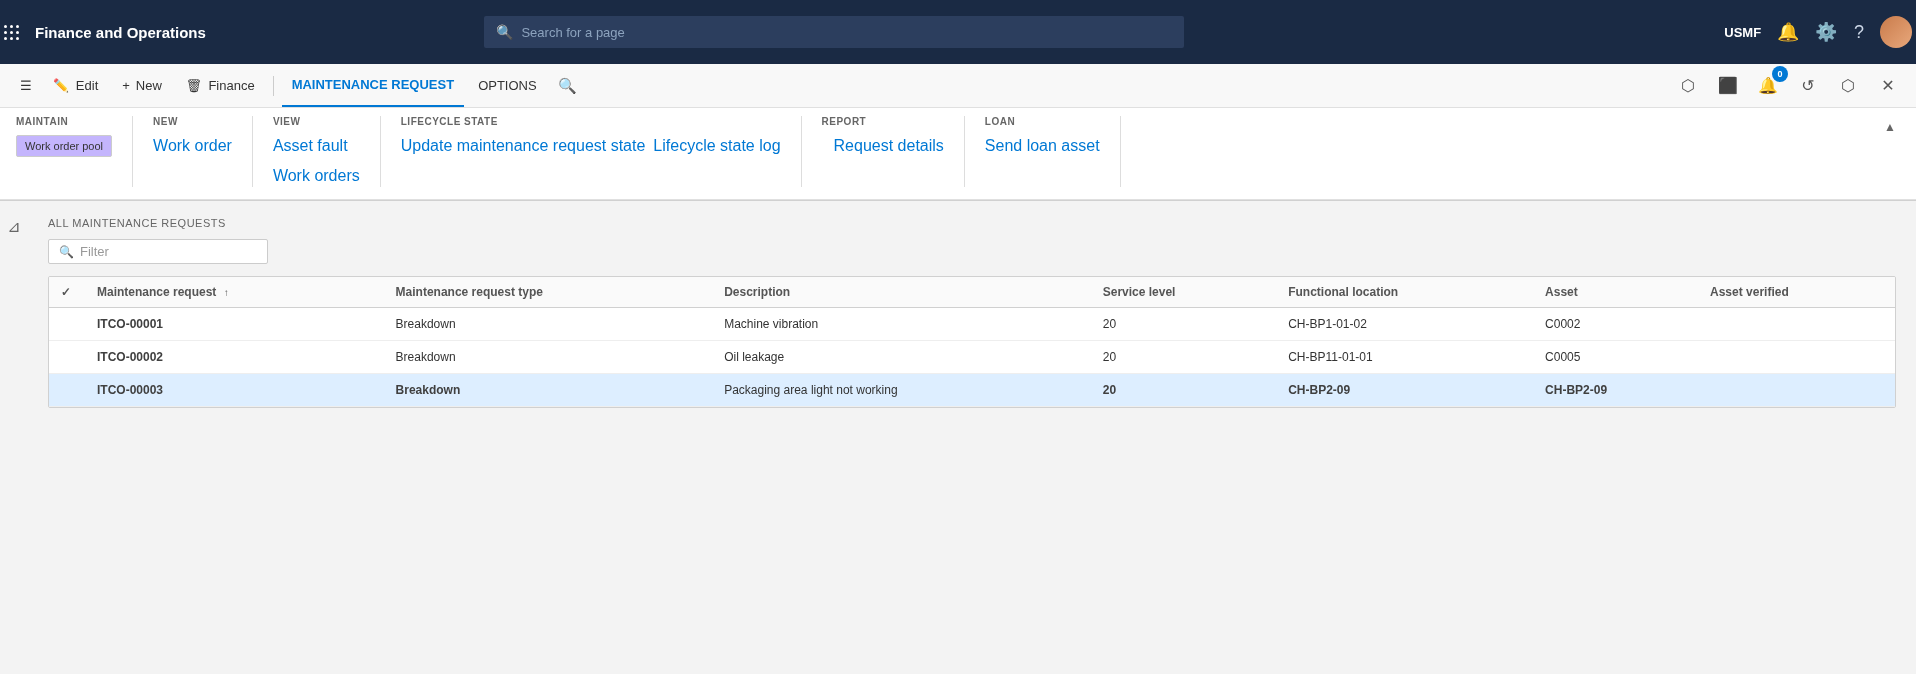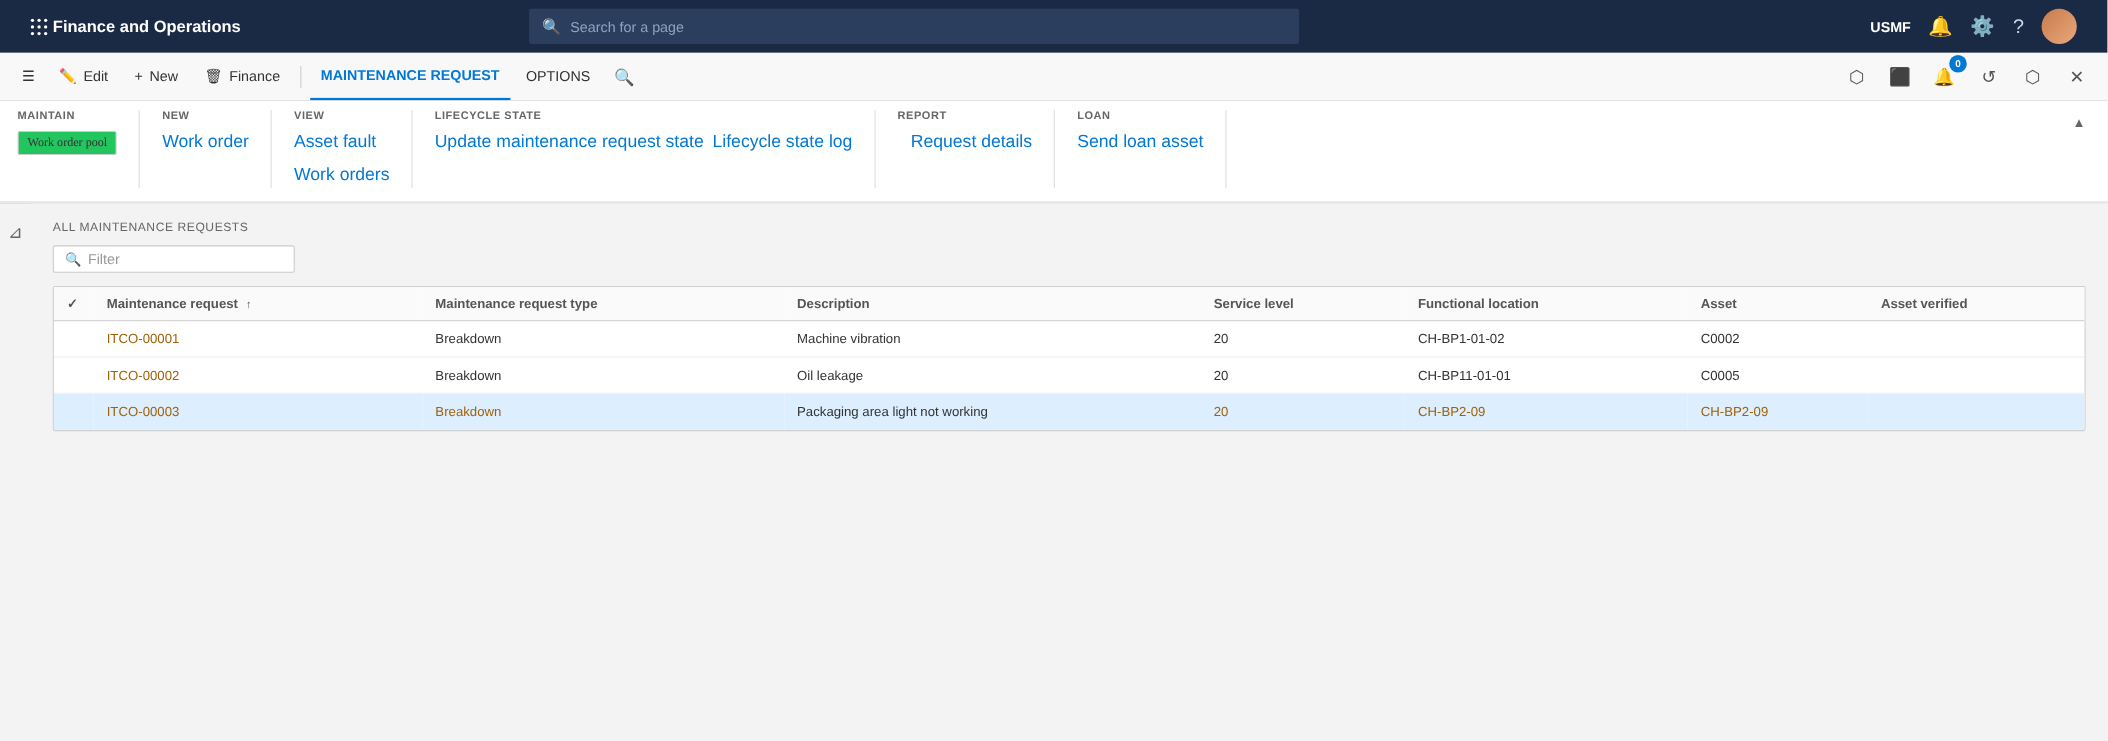--- a/index.html
+++ b/index.html
@@ -1,25 +1,25 @@
 <!DOCTYPE html>
 <html><head>
   <meta charset="utf-8">
   <style>
     * { box-sizing: border-box; margin: 0; padding: 0; }
     body { font-family: 'Segoe UI', sans-serif; font-size: 13px; background: #f3f3f3; }
 
     
     .top-nav {
       background: #1a2a44;
-      height: 48px;
-      display: flex;
-      align-items: center;
-      padding: 0 28px;
-      gap: 5px;
+      height: 64px;
+      display: flex;
+      align-items: center;
+      padding: 0 4px;
+      gap: 16px;
     }
     .top-nav-grid {
       display: grid;
       grid-template-columns: repeat(3,3px);
       grid-template-rows: repeat(3,3px);
       gap: 3px;
       cursor: pointer;
     }
     .top-nav-grid span { width:3px; height:3px; background:#fff; border-radius:50%; }
     .top-nav-title { color: #fff; font-size: 15px; font-weight: 600; white-space: nowrap; }
@@ -139,26 +139,25 @@
     }
     .ribbon-group-items { display: flex; gap: 8px; flex-wrap: wrap; }
     .ribbon-btn {
       display: flex;
       flex-direction: column;
       align-items: center;
       gap: 2px;
       padding: 4px 8px;
       border: 1px solid #ccc;
       border-radius: 2px;
-      background: #22c55e;
+      background: #c4b5fd;
       cursor: pointer;
       font-size: 11px;
       color: #333;
       min-width: 64px;
-      font-family: Liberation Serif, serif;
     }
     .ribbon-link {
       color: #0078d4;
       background: none;
       border: none;
       cursor: pointer;
       font-size: 16px;
       padding: 2px 0;
       text-align: left;
       display: block;
@@ -235,21 +234,21 @@
       cursor: pointer;
     }
     .data-table td {
       padding: 9px 12px;
       font-size: 12px;
       color: #333;
       border-bottom: 1px solid #eee;
       white-space: nowrap;
     }
     .data-table tr.selected td { background: #ddeeff; }
-    .data-link { color: #a16207; cursor: pointer; }
+    .data-link { color: #404040; cursor: pointer; font-weight: bold; }
     .check-col { width: 36px; text-align: center; }
     .sort-arrow { font-size: 10px; margin-left: 4px; color: #555; }
 
     
     .left-area { display: flex; }
     .sidebar-toggle {
       width: 28px;
       display: flex;
       flex-direction: column;
       align-items: center;

